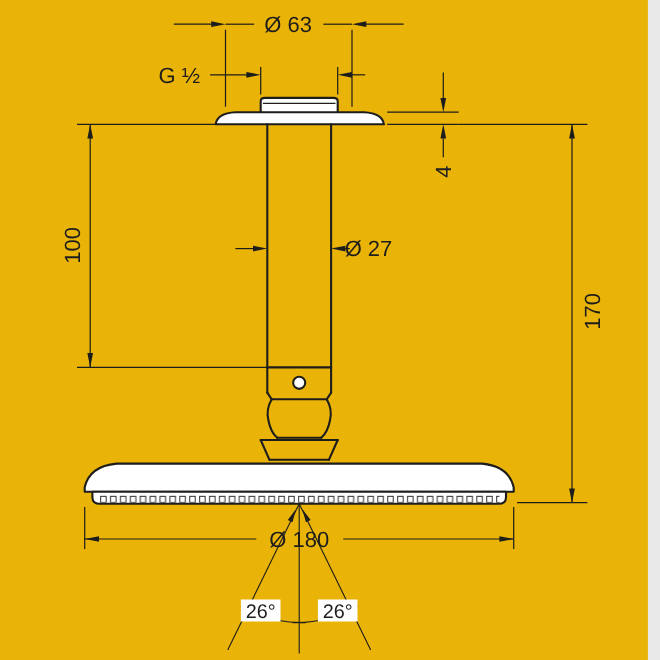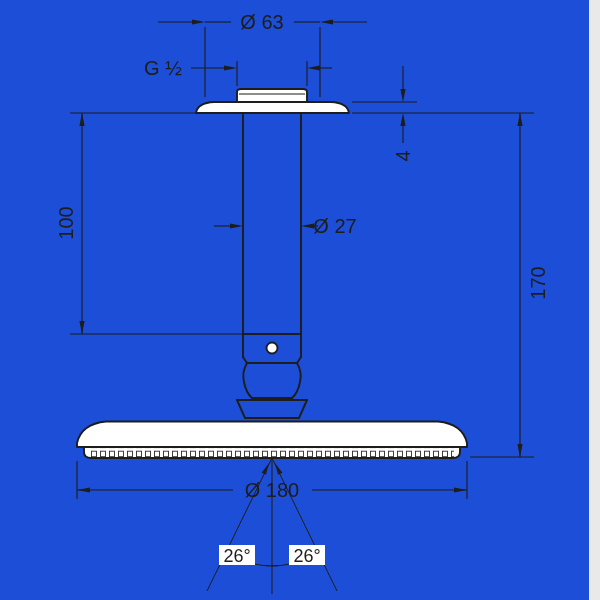--- a/index.html
+++ b/index.html
@@ -1,16 +1,16 @@
 <!DOCTYPE html>
 <html><head>
 <meta charset="utf-8">
 <style>
   html,body{margin:0;padding:0;background:#ffffff;}
-  .stage{position:relative;width:600px;height:600px;background:#1d4ed8;overflow:hidden;}
+  .stage{position:relative;width:600px;height:600px;background:#eab308;overflow:hidden;}
   svg{display:block;}
   .obj{stroke:#1d1d1b;stroke-width:1.9;fill:none;stroke-linecap:round;stroke-linejoin:round;}
   .objf{stroke:#1d1d1b;stroke-width:1.9;fill:#ffffff;stroke-linejoin:round;}
   .dim{stroke:#1d1d1b;stroke-width:1.1;fill:none;}
   .thin{stroke:#1d1d1b;stroke-width:1;fill:none;}
   .arr{fill:#1d1d1b;stroke:none;}
   text{font-family:"Liberation Sans","DejaVu Sans",sans-serif;fill:#1d1d1b;font-size:20px;}
   text.small{font-size:18px;}
 </style>
 </head>

